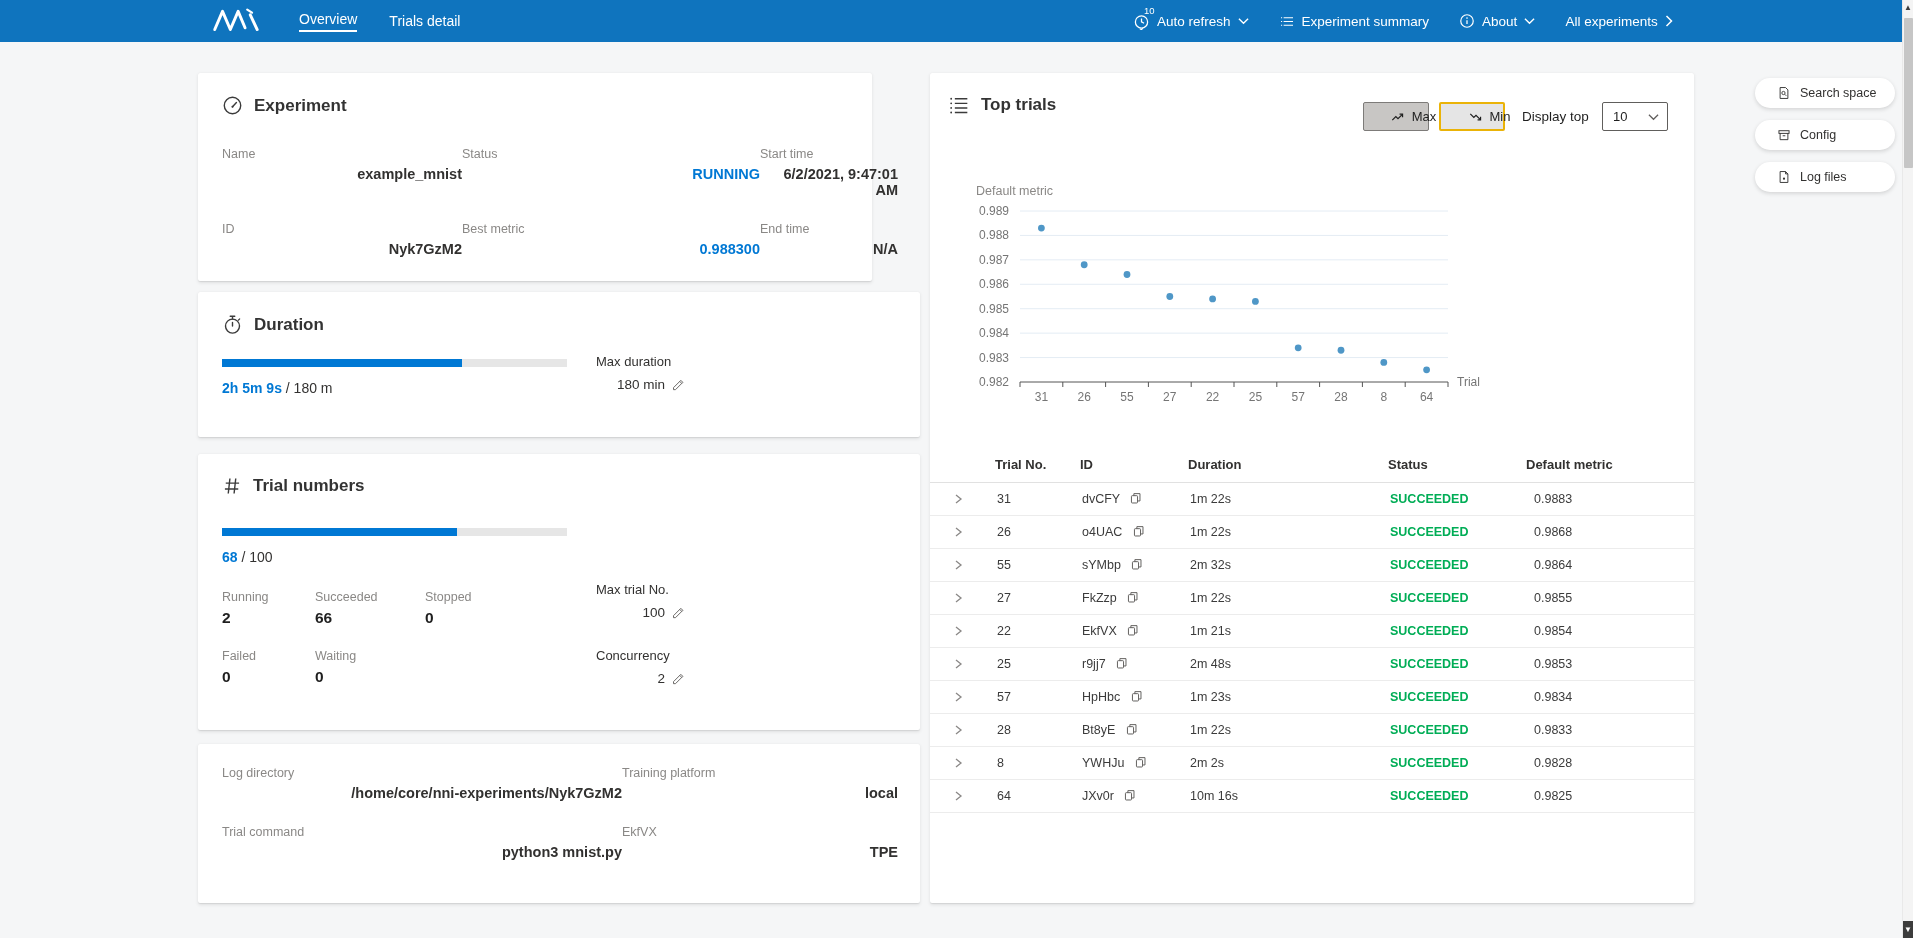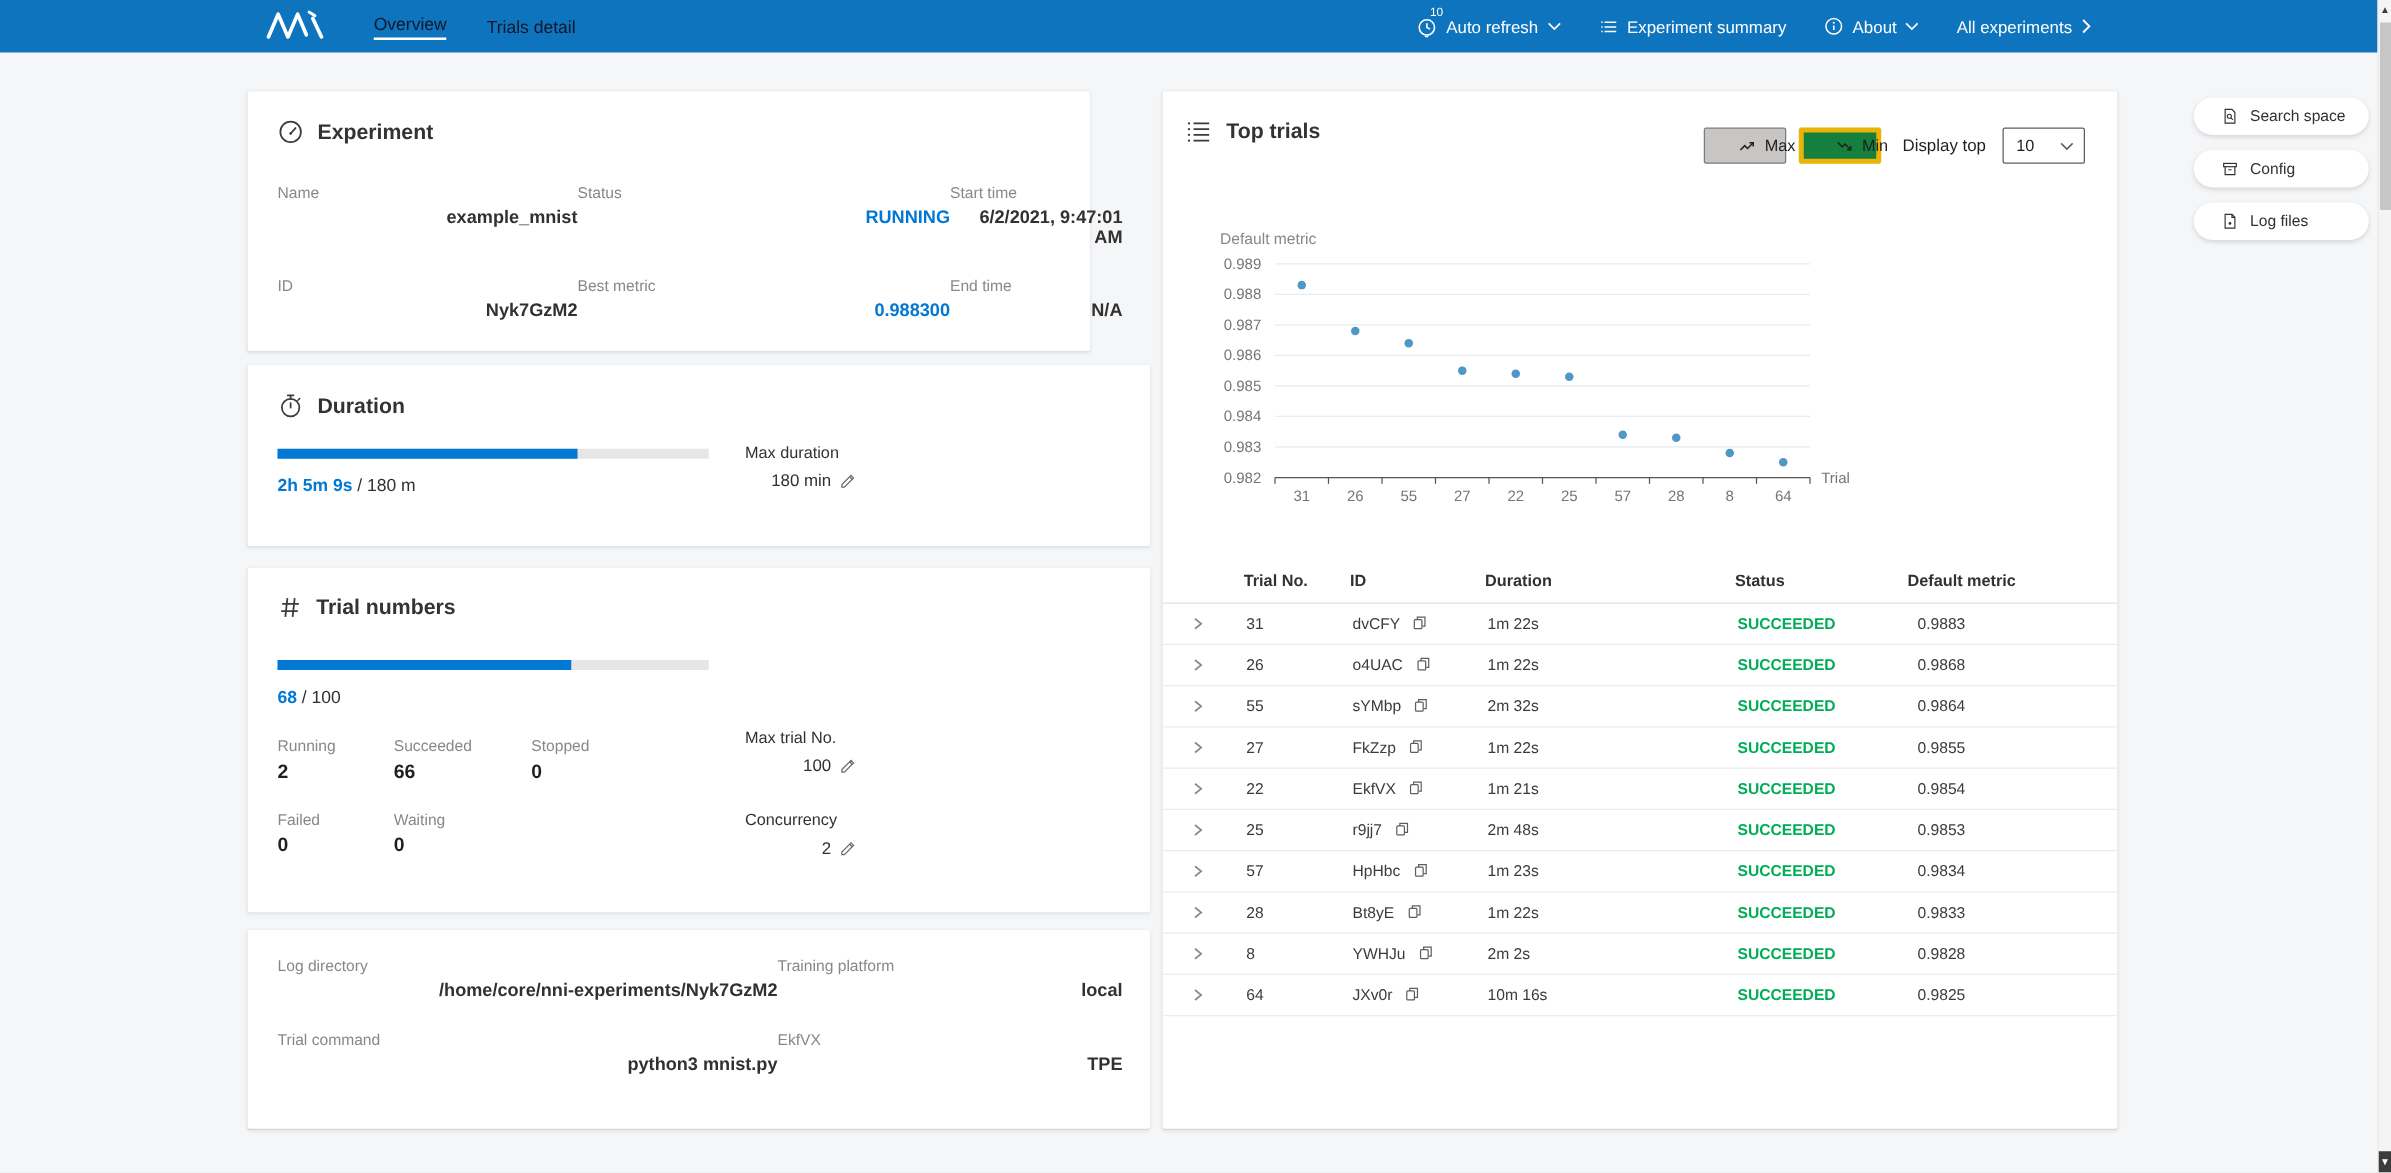--- a/index.html
+++ b/index.html
@@ -8,21 +8,21 @@
   }
   *{box-sizing:border-box;}
   body{margin:0;background:#ddd;font-family:"Liberation Sans",sans-serif;}
   #screen{position:relative;width:1913px;height:938px;background:#f5f6f7;overflow:hidden;}
 
   
   header{position:absolute;left:0;top:0;width:100%;height:42px;background:var(--header-bg);
     display:flex;align-items:center;color:#fff;}
   .logo{position:absolute;left:210px;top:7px;}
   .nav{position:absolute;left:299px;top:0;height:42px;display:flex;align-items:center;gap:32px;}
-  .nav a{color:#0f172a;font-size:14px;text-decoration:none;cursor:pointer;text-align:center;}
+  .nav a{color:#ffffff;font-size:14px;text-decoration:none;cursor:pointer;text-align:center;}
   .nav a.active{border-bottom:2px solid #fff;padding-bottom:3px;}
   .hright{position:absolute;left:1133px;top:0;height:42px;display:flex;align-items:center;gap:30px;font-size:13.5px;}
   .hitem{display:flex;align-items:center;gap:7px;cursor:pointer;white-space:nowrap;}
   .refresh-wrap{position:relative;}
   .refresh-badge{position:absolute;top:-8px;left:11px;font-size:9.5px;color:#fff;}
 
   
   .card{position:absolute;background:#fff;border-radius:2px;
     box-shadow:0 1.2px 3.6px rgba(0,0,0,.09),0 .3px .9px rgba(0,0,0,.07);}
   #card-experiment{left:198px;top:73px;width:674px;height:208px;padding-left:33px;}
@@ -52,21 +52,21 @@
     grid-template-columns:93px 110px 1fr;row-gap:22px;width:350px;}
   .statvalue{font-size:15.5px;font-weight:700;color:#1f1f1f;margin-top:4px;}
 
   #card-info .fields{position:absolute;left:24px;top:22px;width:676px;display:grid;
     grid-template-columns:400px 1fr;row-gap:24px;}
 
   
   .tbtn{position:absolute;top:29px;height:29px;width:66px;display:flex;align-items:center;
     justify-content:center;gap:7px;font-size:13px;color:#1f1f1f;cursor:pointer;border-radius:2px;padding-left:35px;}
   #btn-max{left:433px;background:#c8c6c4;border:1px solid #7d7b79;}
-  #btn-min{left:509px;background:#15803d;border:4px solid #eab308;}
+  #btn-min{left:509px;background:#e5e5e5;border:2px solid #eab308;}
   .displaytop-label{position:absolute;left:592px;top:36px;font-size:13.5px;color:#1f1f1f;}
   .dropdown{position:absolute;left:672px;top:29px;width:66px;height:29px;border:1px solid #605e5c;
     border-radius:2px;background:#fff;display:flex;align-items:center;font-size:13px;color:#1f1f1f;
     padding:0 8px 0 10px;justify-content:space-between;cursor:pointer;}
 
   
   #chart{position:absolute;left:10px;top:105px;}
   #chart text{font-family:"Liberation Sans",sans-serif;font-size:12px;fill:#757575;}
   #chart text.ctitle-t{font-size:12.5px;fill:#8a8886;}
   #chart line.grid{stroke:#e4ecf4;stroke-width:1;}

